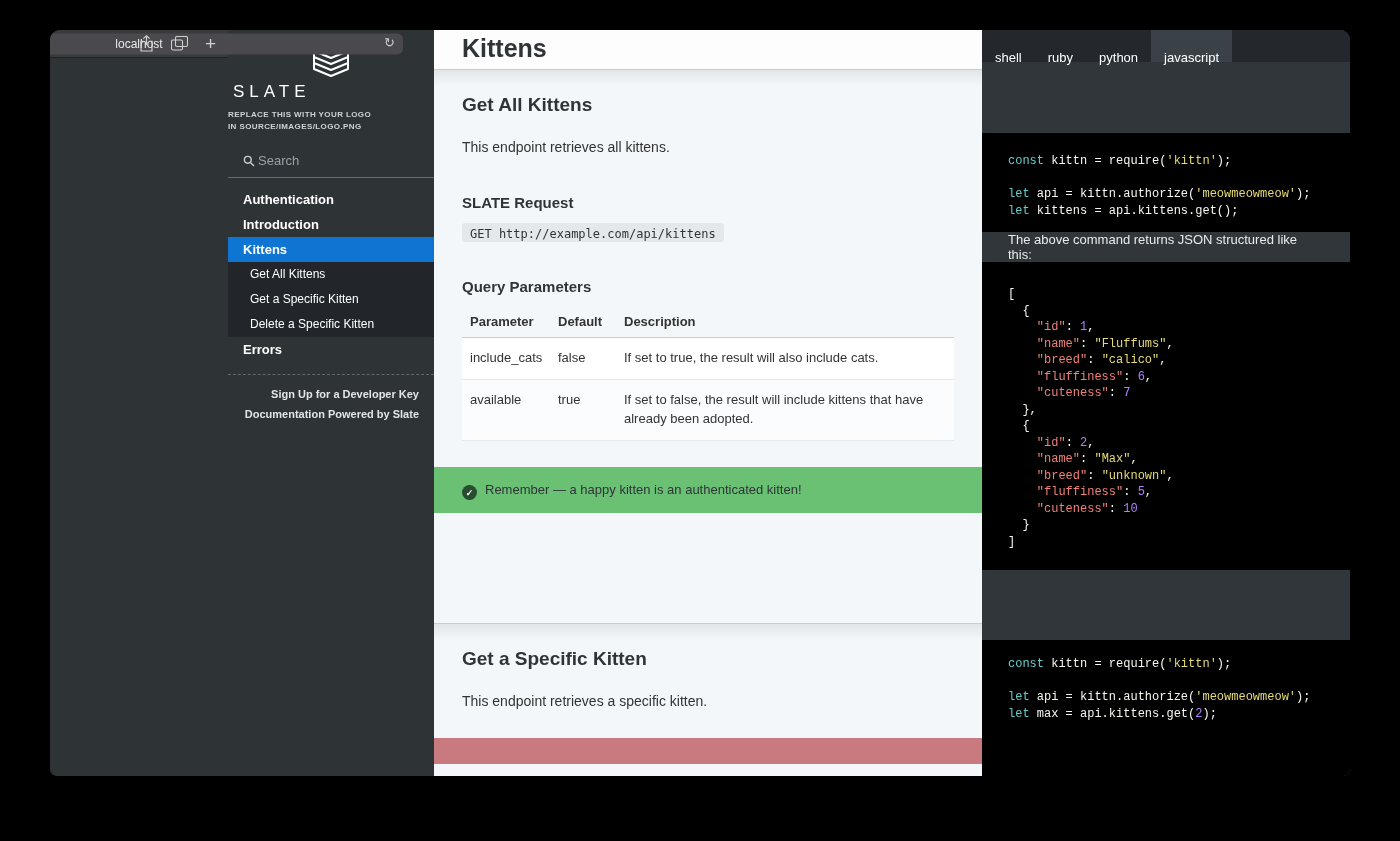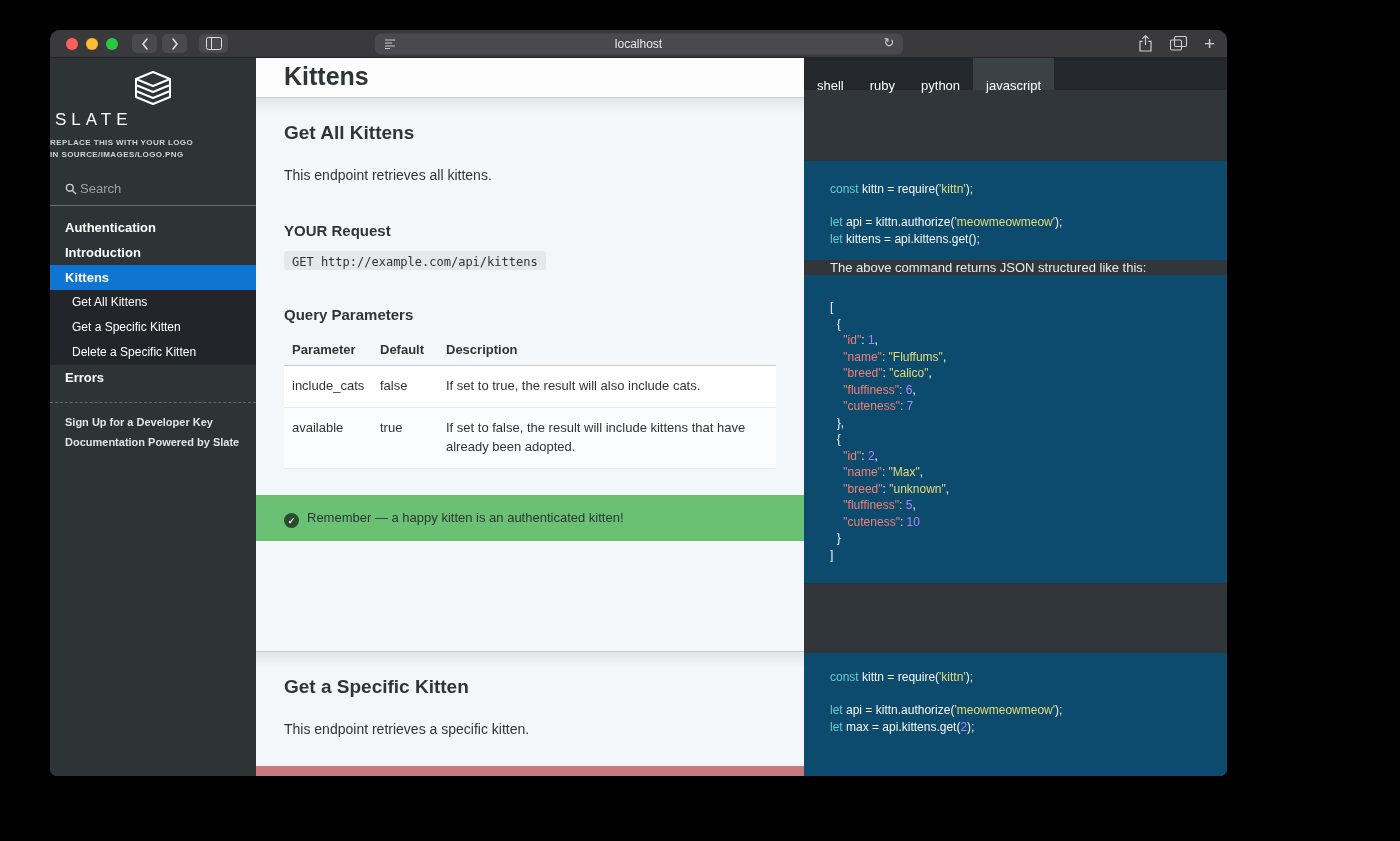--- a/index.html
+++ b/index.html
@@ -1,21 +1,21 @@
 <!DOCTYPE html>
 <html><head>
 <meta charset="utf-8">
 <style>
   * { box-sizing: border-box; margin: 0; padding: 0; }
   html,body { width: 1400px; height: 841px; background: #000; overflow: hidden;
               font-family: "Liberation Sans", sans-serif; }
 
-  .window { position: absolute; left: 50px; top: 30px; width: 1177px; height: 746px;
+  .window { position: absolute; left: 50px; top: 30px; width: 1300px; height: 746px;
             border-radius: 10px 10px 7px 7px; overflow: hidden; background: #2E3336;
-            box-shadow: 0 25px 70px rgba(0,0,0,.7); display: flex; flex-direction: column; }
+            box-shadow: 0 25px 70px rgba(0,0,0,.7); display: flex; }
 
   
   .chrome { position: relative; height: 28px; flex: 0 0 28px; background: #3A3A3C;
             border-bottom: 1px solid #232325; display: flex; align-items: center; }
   .lights { display: flex; gap: 8px; padding-left: 16px; }
   .light { width: 12px; height: 12px; border-radius: 50%; }
   .light.red { background: #FF5F57; } .light.yellow { background: #FEBC2E; } .light.green { background: #28C841; }
   .nav-btns { display: flex; gap: 5px; margin-left: 14px; }
   .chrome-btn { width: 25px; height: 19px; background: #4A4A4E; border-radius: 5px;
                 display: flex; align-items: center; justify-content: center; }
@@ -41,21 +41,21 @@
                 display: flex; align-items: center; gap: 3px; }
   .search-input { background: transparent; border: none; outline: none; color: #fff; font-size: 13px; width: 150px;
                   font-family: "Liberation Sans", sans-serif; }
   .search-input::placeholder { color: #9AA1A4; }
   .nav { margin-top: 9px; }
   .nav-item { line-height: 25px; padding: 0 15px; font-size: 13px; font-weight: 600; color: #fff; cursor: pointer; }
   .nav-item.active { background: #0E76D2; }
   .nav-sub { background: #22262A; }
   .nav-sub .nav-item { padding-left: 22px; font-size: 12px; font-weight: 500; }
   .toc-divider { border-top: 1px dashed #60686B; margin: 12px 0 10px; }
-  .toc-footer { padding: 2px 15px; }
+  .toc-footer { padding: 2px 15px; text-align: right; }
   .toc-footer a { display: block; font-size: 11px; font-weight: 700; color: #E2E5E6; line-height: 1.45; margin-bottom: 4px; text-decoration: none; cursor: pointer; }
 
   
   .main { width: 548px; flex: 0 0 548px; background: #F3F7F9; color: #333; overflow: hidden; }
   .page-h1 { background: #FDFDFD; border-bottom: 1px solid #CCC; font-size: 25px; font-weight: 700;
              color: #2F3437; padding: 4px 28px 6px; }
   .section { background-image: linear-gradient(to bottom, rgba(0,0,0,0.07), rgba(0,0,0,0) 16px); }
   .section.bordered { border-top: 1px solid #CCC; }
   .section h2 { font-size: 19px; font-weight: 700; color: #2F3437; padding: 24px 28px 0; }
   .section p { font-size: 14px; padding: 0 28px; margin-top: 21px; line-height: 1.5; }
@@ -74,21 +74,21 @@
   .aside-icon { display: inline-flex; width: 15px; height: 15px; border-radius: 50%; background: rgba(20,35,25,0.75);
                 color: #fff; font-size: 9px; align-items: center; justify-content: center;
                 vertical-align: -2px; margin-right: 8px; font-weight: bold; }
   .gap-block { height: 110px; }
 
   
   .darkbox { flex: 1; background: #31363A; overflow: hidden; }
   .lang-tabs { height: 32px; background: #24282C; display: flex; }
   .lang-tab { line-height: 32px; padding: 12px 13px; font-size: 13px; color: #fff; cursor: pointer; }
   .lang-tab.active { background: #3B4247; }
-  pre.codeblock { background: #0c4a6e; font-family: Liberation Sans, sans-serif; font-size: 12px;
+  pre.codeblock { background: #000000; font-family: Liberation Mono, monospace; font-size: 12px;
                   line-height: 16.5px; padding: 20px 26px 13px; }
   pre#block-a { margin-top: 71px; }
   pre#block-b { padding: 24px 26px 20px; }
   pre#block-c { margin-top: 70px; padding: 16px 26px 60px; }
   .annotation { padding: 0 26px; font-size: 13px; color: #E9EBEB; }
   .code-line { white-space: pre; min-height: 16.5px; }
   .tok-pl  { color: #F8F8F2; }
   .tok-kw  { color: #67CDCC; }
   .tok-str { color: #E6DB74; }
   .tok-num { color: #AE81FF; }
@@ -197,21 +197,21 @@
         <a>Documentation Powered by Slate</a>
       </div>
     </div>
 
     <div class="main">
       <h1 class="page-h1">Kittens</h1>
 
       <div class="section">
         <h2>Get All Kittens</h2>
         <p>This endpoint retrieves all kittens.</p>
-        <h3>YOUR Request</h3>
+        <h3>SLATE Request</h3>
         <div class="chip-line">
           <span class="code-chip">GET http://example.com/api/kittens</span>
         </div>
         <h3>Query Parameters</h3>
         <table class="param-table">
           <colgroup>
               <col style="width:88px">
               <col style="width:66px">
               <col>
             </colgroup>

